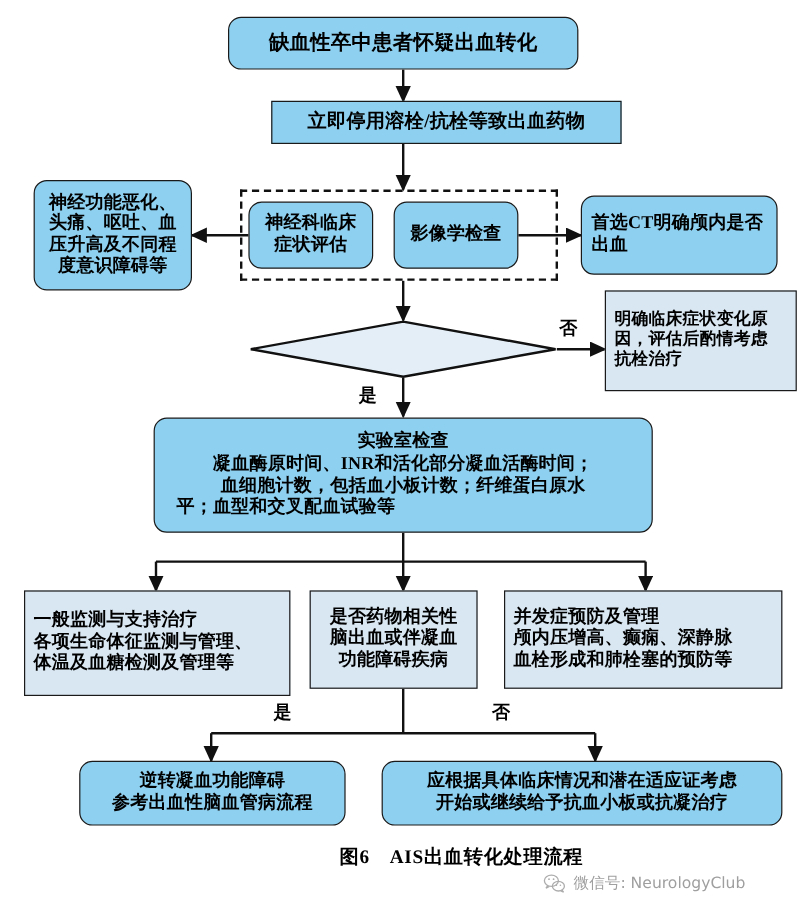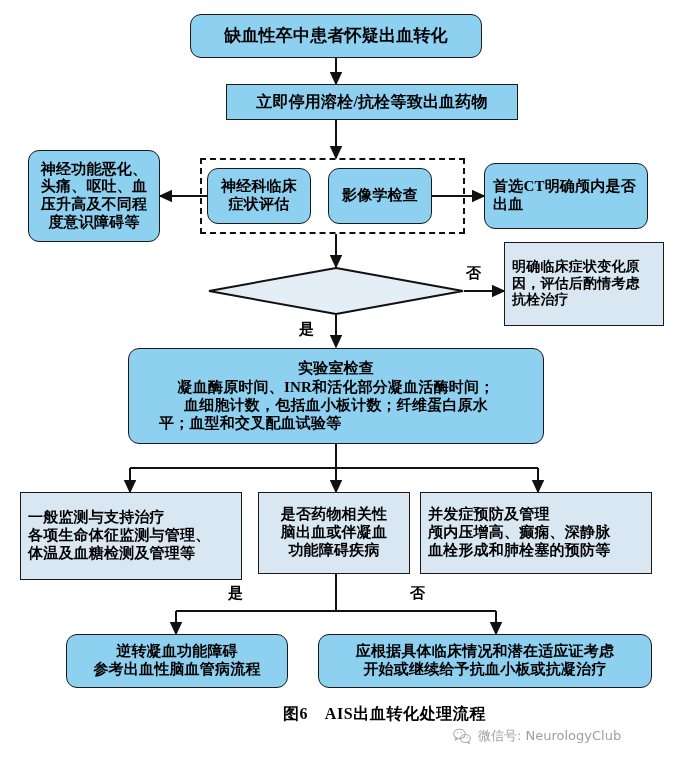--- a/index.html
+++ b/index.html
@@ -166,30 +166,30 @@
     <span class="ln">抗栓治疗</span>
   </div>
 
   <span class="edge-label" style="left:466px;top:264px;">否</span>
   <span class="edge-label" style="left:299px;top:320px;">是</span>
 
   <div class="node rounded fill-strong" style="left:128px;top:348px;width:416px;height:96px;font-size:15px;">
     <span class="ln" style="margin-bottom:2px;">实验室检查</span>
     <span class="ln">凝血酶原时间、INR和活化部分凝血活酶时间；</span>
     <span class="ln">血细胞计数，包括血小板计数；纤维蛋白原水</span>
-    <span class="ln" style="align-self:flex-start;margin-left:24px;">平；血型和交叉配血试验等</span>
+    <span class="ln" style="align-self:flex-start;margin-left:12px;">平；血型和交叉配血试验等</span>
   </div>
 
   <div class="node sharp fill-pale left-align" style="left:20px;top:492px;width:222px;height:88px;font-size:15px;padding-left:7px;">
     <span class="ln">一般监测与支持治疗</span>
     <span class="ln">各项生命体征监测与管理、</span>
     <span class="ln">体温及血糖检测及管理等</span>
   </div>
 
-  <div class="node sharp fill-pale" style="left:258px;top:492px;width:152px;height:82px;font-size:15px;align-items:center;">
+  <div class="node sharp fill-pale" style="left:258px;top:492px;width:140px;height:82px;font-size:15px;align-items:center;">
     <span class="ln">是否药物相关性</span>
     <span class="ln">脑出血或伴凝血</span>
     <span class="ln">功能障碍疾病</span>
   </div>
 
   <div class="node sharp fill-pale left-align" style="left:420px;top:492px;width:232px;height:82px;font-size:15px;padding-left:7px;">
     <span class="ln">并发症预防及管理</span>
     <span class="ln">颅内压增高、癫痫、深静脉</span>
     <span class="ln">血栓形成和肺栓塞的预防等</span>
   </div>

